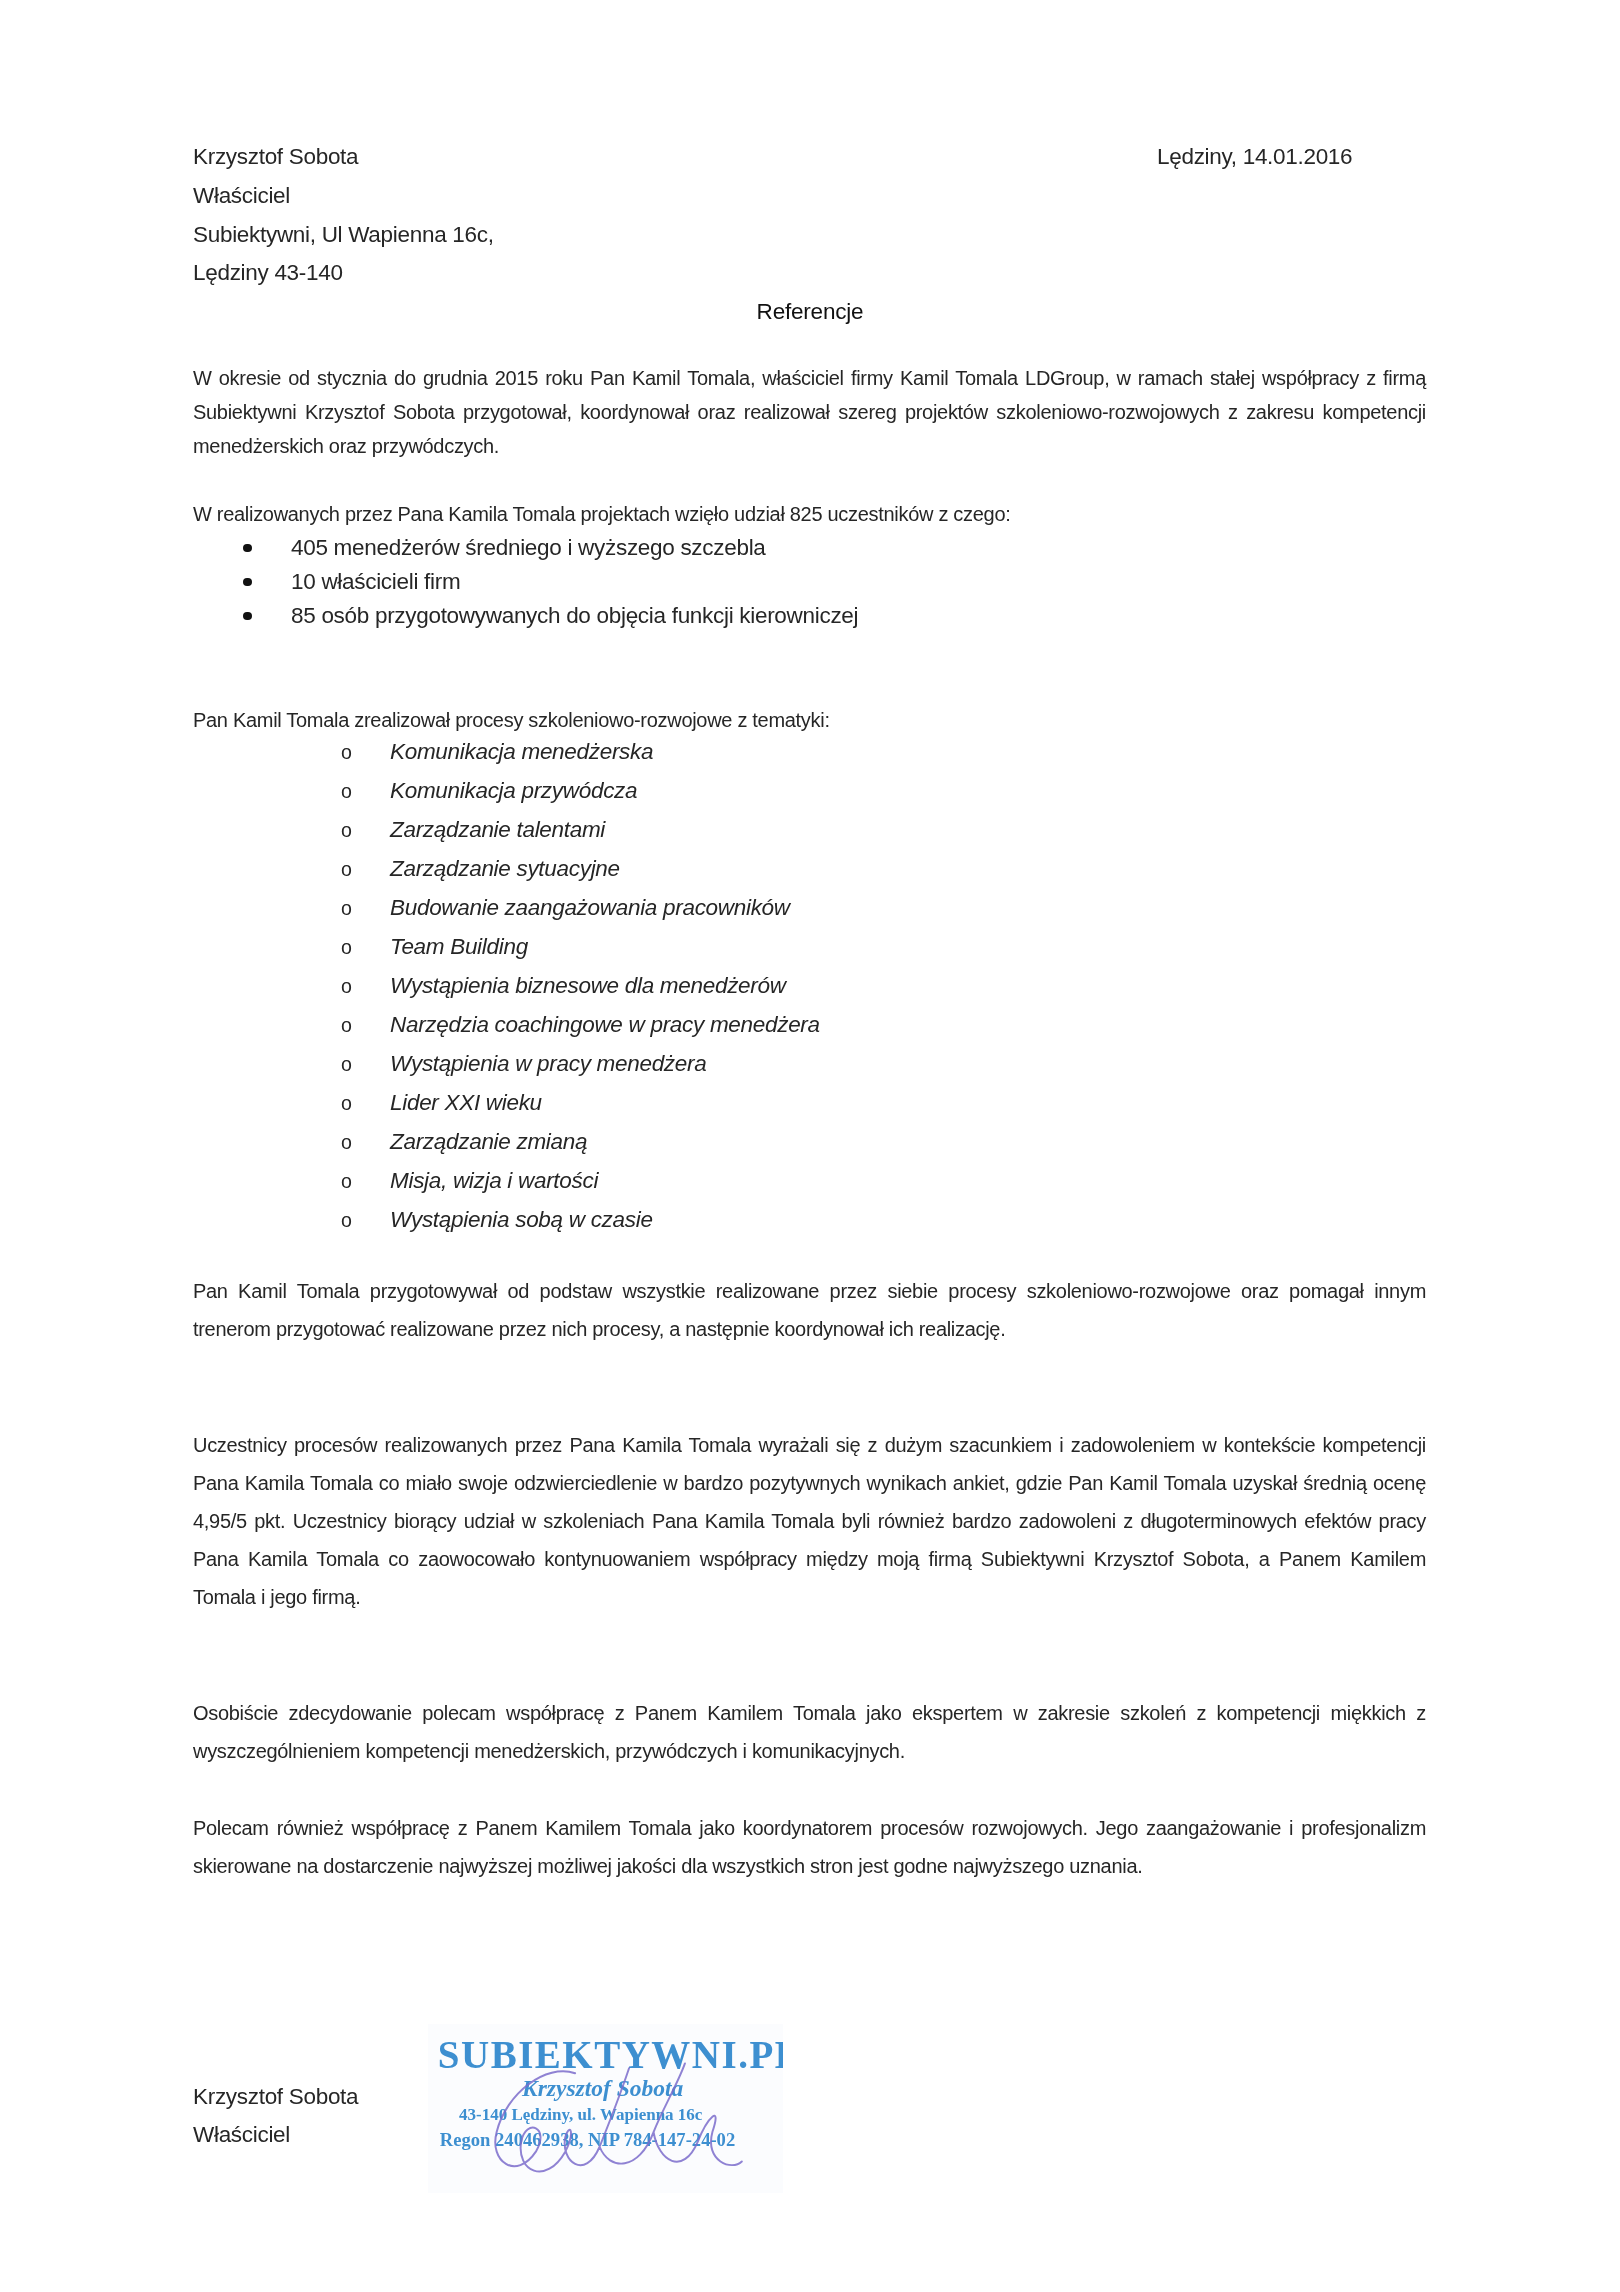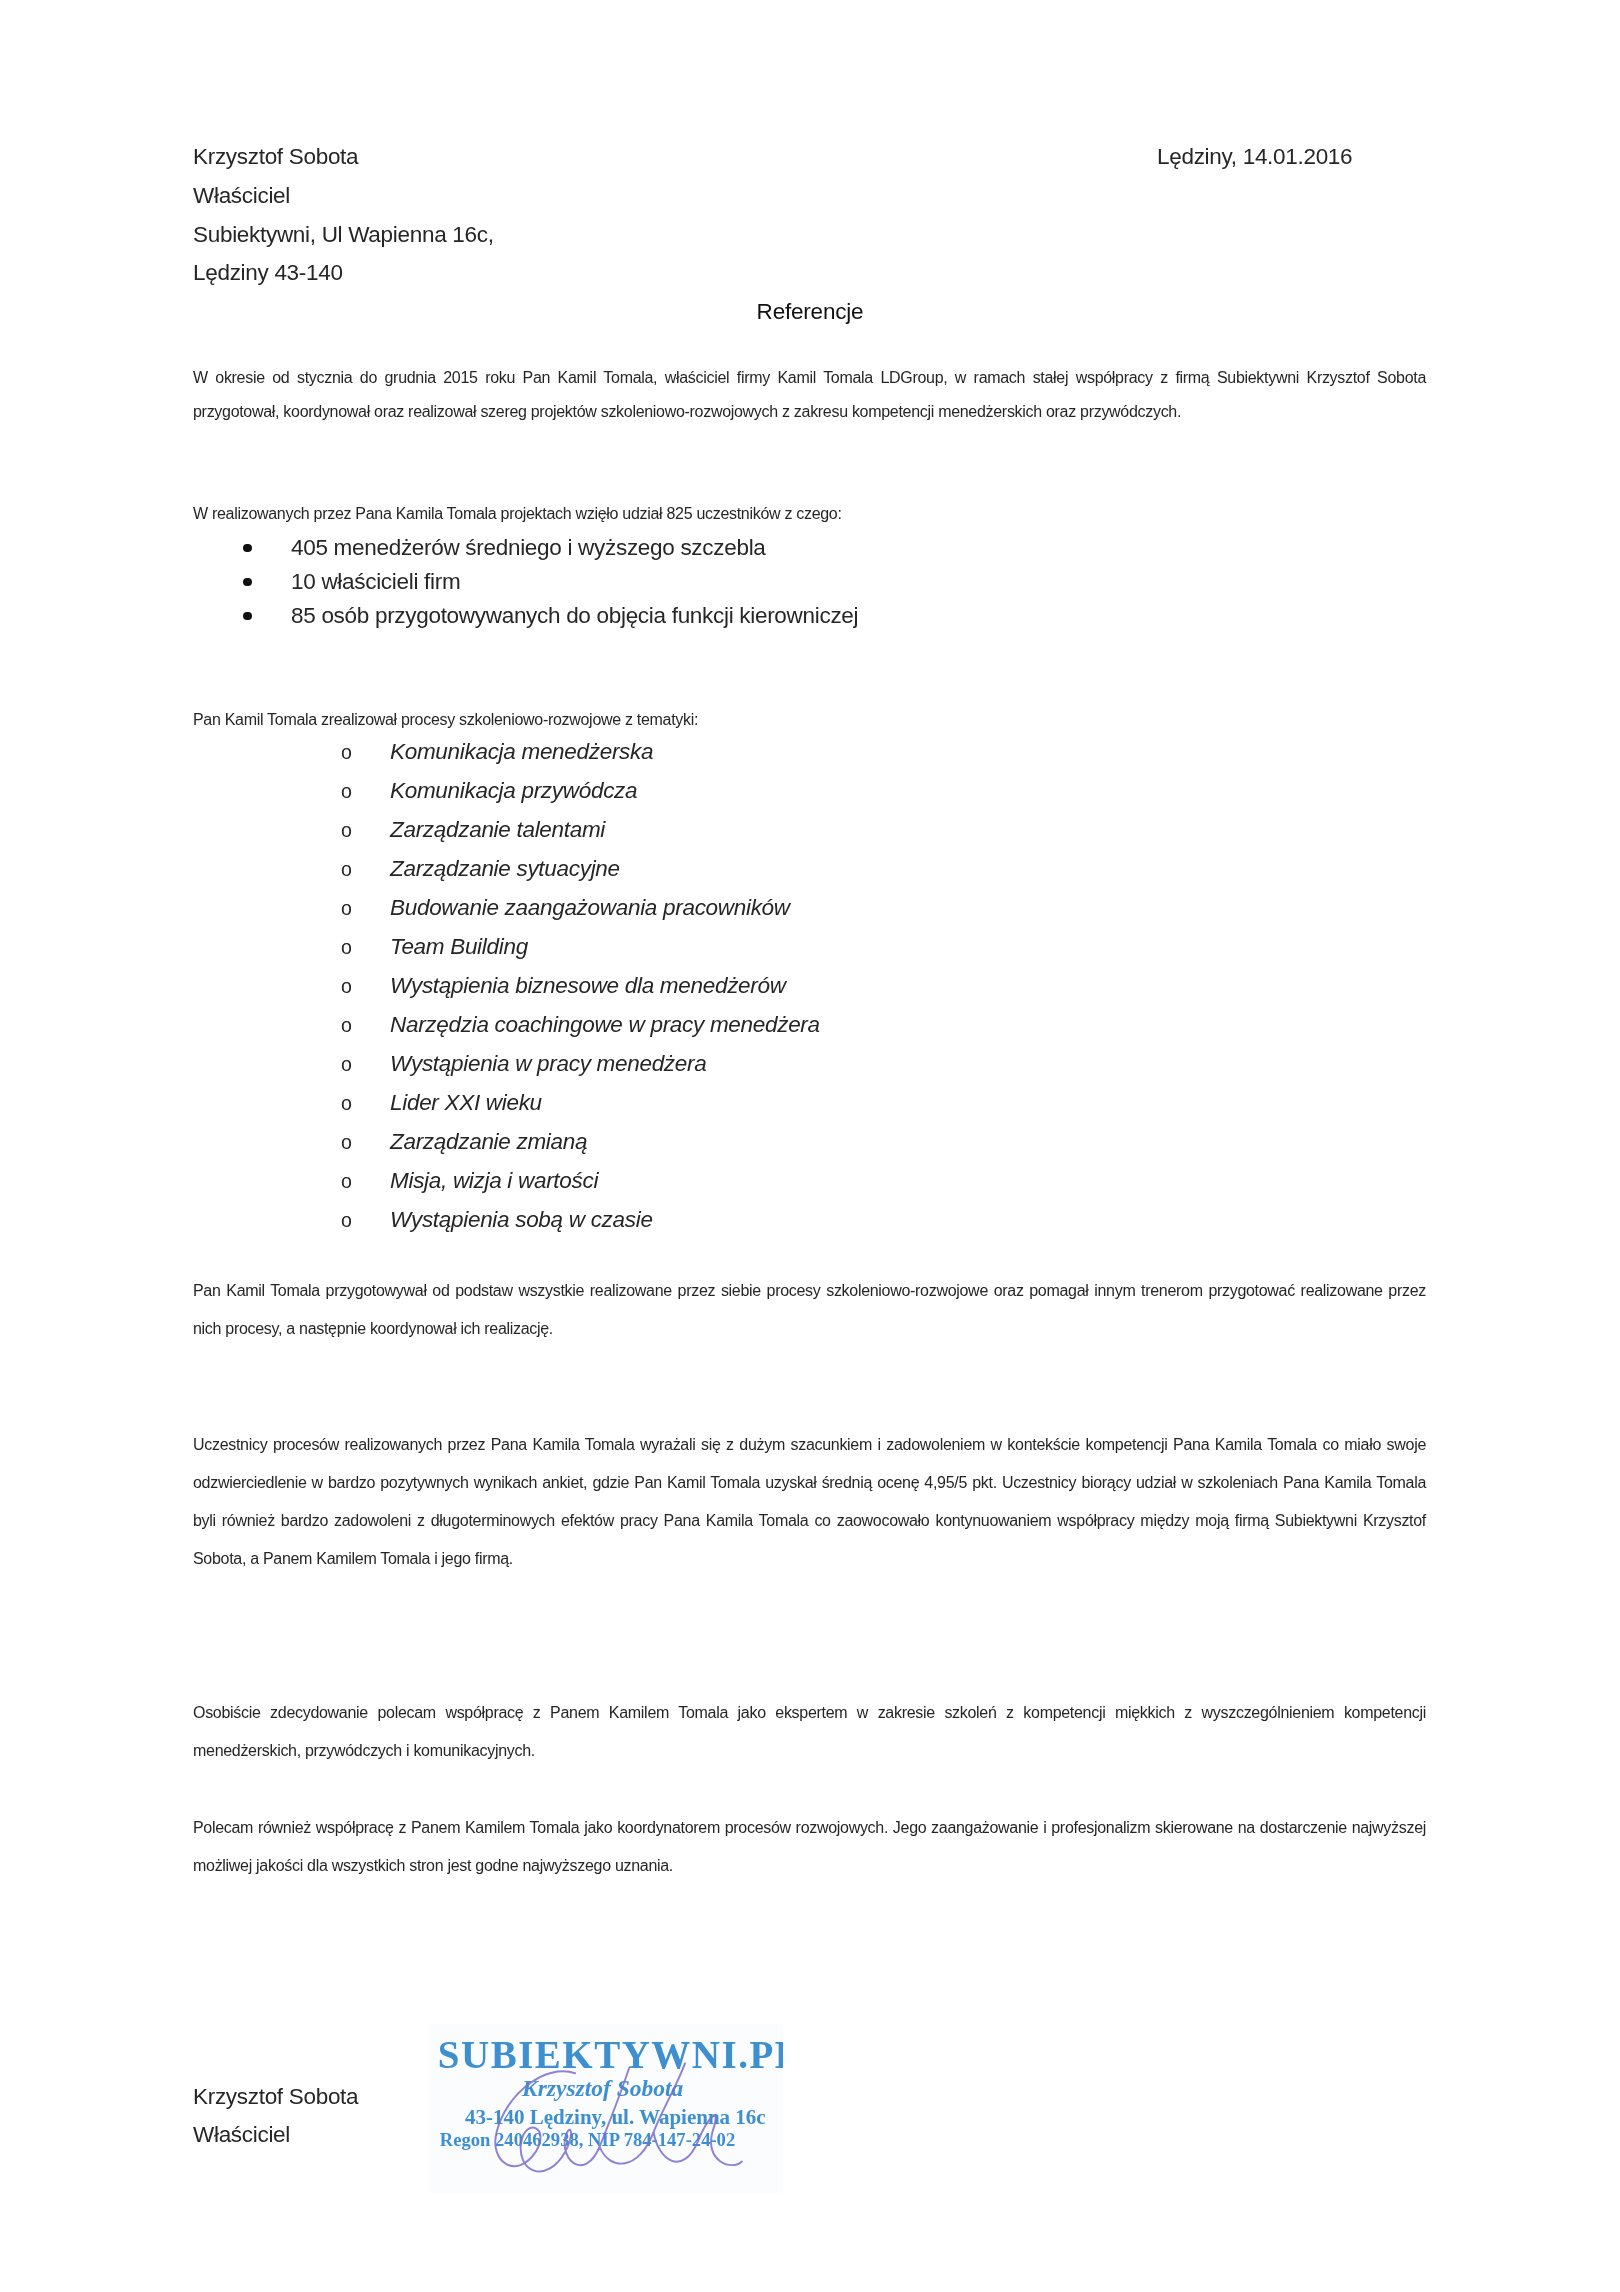--- a/index.html
+++ b/index.html
@@ -3,37 +3,37 @@
 <meta charset="utf-8">
 <style>
   html, body { margin: 0; padding: 0; background: #ffffff; }
   body { width: 1620px; height: 2293px; position: relative; overflow: hidden;
          font-family: "Liberation Sans", sans-serif; color: #262626; }
   .page { position: absolute; left: 0; top: 0; width: 1464px; height: 2293px; background: #fff; }
   .t { position: absolute; font-size: 22.5px; line-height: 29px; white-space: nowrap; letter-spacing: -0.3px; font-weight: 300; }
   .sender { left: 193px; }
   .date { left: 1157px; top: 142px; }
   .title { left: 0; width: 1620px; text-align: center; top: 297px; color: #111; letter-spacing: -0.2px; }
-  .para { position: absolute; left: 193px; width: 1233px; font-size: 16px; line-height: 34px;
+  .para { position: absolute; left: 193px; width: 1233px; font-size: 20px; line-height: 34px;
           text-align: justify; letter-spacing: -0.3px; }
   .para.wide { line-height: 38px; }
   .bullets { position: absolute; left: 193px; top: 531px; margin: 0; padding: 0; list-style: none; }
   .bullets li { position: relative; height: 34px; line-height: 34px; font-size: 22.5px; white-space: nowrap; letter-spacing: -0.3px; padding-left: 98px; }
   .bullets li .dot { position: absolute; left: 50px; top: 12.7px; width: 8.8px; height: 8.8px; border-radius: 50%; background: #111; }
   .topics { position: absolute; left: 193px; top: 735px; margin: 0; padding: 0; list-style: none; }
   .topics li { position: relative; height: 39px; line-height: 34px; font-size: 22.5px; white-space: nowrap; letter-spacing: -0.3px; padding-left: 197px; font-style: italic; }
   .topics li .circ { position: absolute; left: 148px; top: 0; font-style: normal; font-size: 19.6px; }
   .sig { position: absolute; left: 193px; font-size: 22.5px; line-height: 29px; letter-spacing: -0.3px; }
   .stamp { position: absolute; left: 428px; top: 2024px; width: 355px; height: 169px; background: #fbfcfe; overflow: hidden; }
   .stamp .s1 { position: absolute; left: 9.8px; top: 7.8px; font-family: "Liberation Serif", serif; font-weight: bold;
                font-size: 39px; color: #3d8fd0; letter-spacing: 1.5px; white-space: nowrap; }
   .stamp .s2 { position: absolute; left: 94px; top: 51px; font-family: "Liberation Serif", serif; font-weight: bold; font-style: italic;
                font-size: 23.5px; color: #3d8fd0; white-space: nowrap; }
   .stamp .s3 { position: absolute; left: 31px; top: 81px; font-family: "Liberation Serif", serif; font-weight: bold;
-               font-size: 21px; color: #3d8fd0; white-space: nowrap; margin-left: 6px; }
+               font-size: 17px; color: #3d8fd0; white-space: nowrap; }
   .stamp .s4 { position: absolute; left: 11.8px; top: 105px; font-family: "Liberation Serif", serif; font-weight: bold;
                font-size: 18.6px; color: #3d8fd0; white-space: nowrap; }
   .stamp svg { position: absolute; left: 0; top: 0; }
 </style>
 </head>
 <body>
 
 <div class="page">
 
   <div class="t sender" style="top:142px">Krzysztof Sobota</div>

